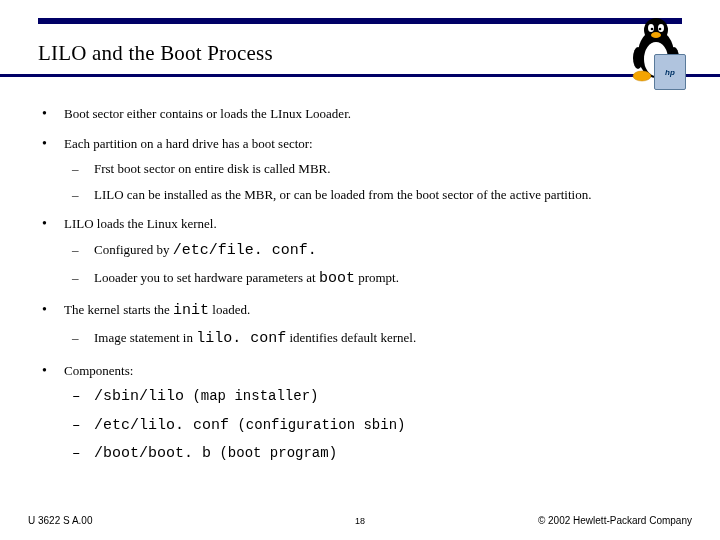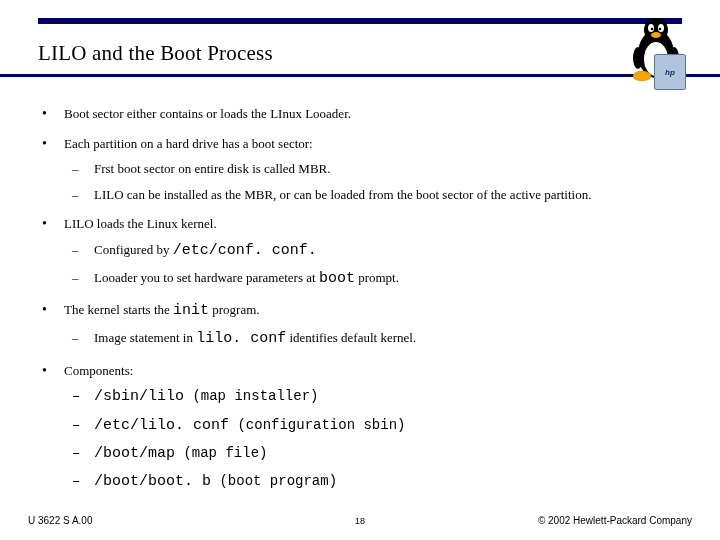--- a/index.html
+++ b/index.html
@@ -172,48 +172,45 @@
       <ul class="sub">
         <li><span>Frst boot sector on entire disk is called MBR.</span></li>
         <li><span>LILO can be installed as the MBR, or can be loaded from the boot sector of the active partition.</span></li>
       </ul>
     </li>
 
     <li>
       <span>LILO loads the Linux kernel.</span>
       <ul class="sub">
         <li>
-          <span>Configured by </span><span class="mono-lg">/etc/conf. conf.</span>
+          <span>Configured by </span><span class="mono-lg">/etc/file. conf.</span>
         </li>
         <li>
           <span>Looader you to set hardware parameters at </span><span class="mono-lg">boot</span><span> prompt.</span>
         </li>
       </ul>
     </li>
 
     <li>
-      <span>The kernel starts the </span><span class="mono-lg">init</span><span> program.</span>
+      <span>The kernel starts the </span><span class="mono-lg">init</span><span> loaded.</span>
       <ul class="sub">
         <li>
           <span>Image statement in </span><span class="mono-lg">lilo. conf</span><span> identifies default kernel.</span>
         </li>
       </ul>
     </li>
 
     <li>
       <span>Components:</span>
       <ul class="sub mono">
         <li>
           <span class="mono-lg">/sbin/lilo</span><span> (map installer)</span>
         </li>
         <li>
           <span class="mono-lg">/etc/lilo. conf</span><span> (configuration sbin)</span>
-        </li>
-        <li>
-          <span class="mono-lg">/boot/map</span><span> (map file)</span>
         </li>
         <li>
           <span class="mono-lg">/boot/boot. b</span><span> (boot program)</span>
         </li>
       </ul>
     </li>
   </ul>
 
   <div class="footer">
     <div class="left">U 3622 S A.00</div>

